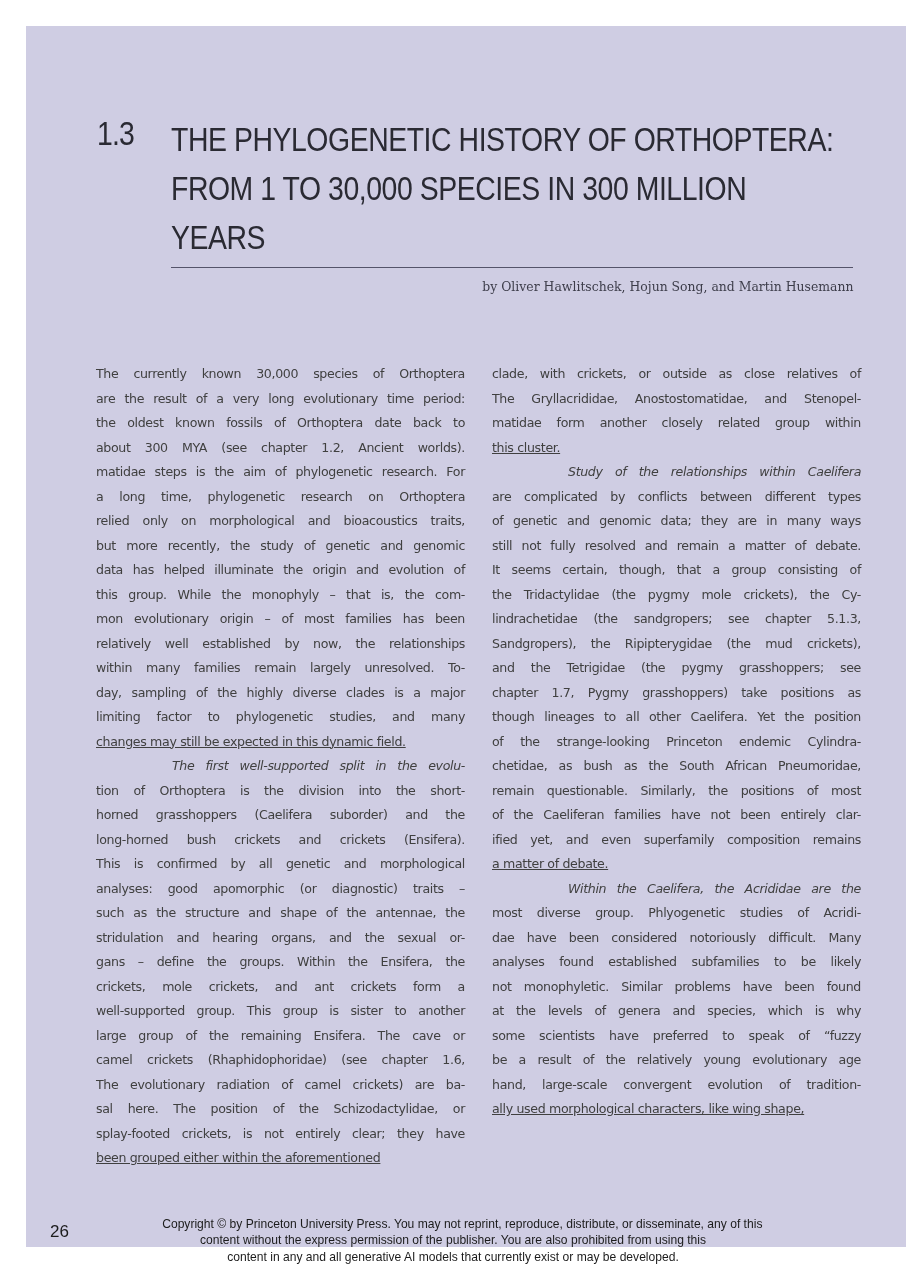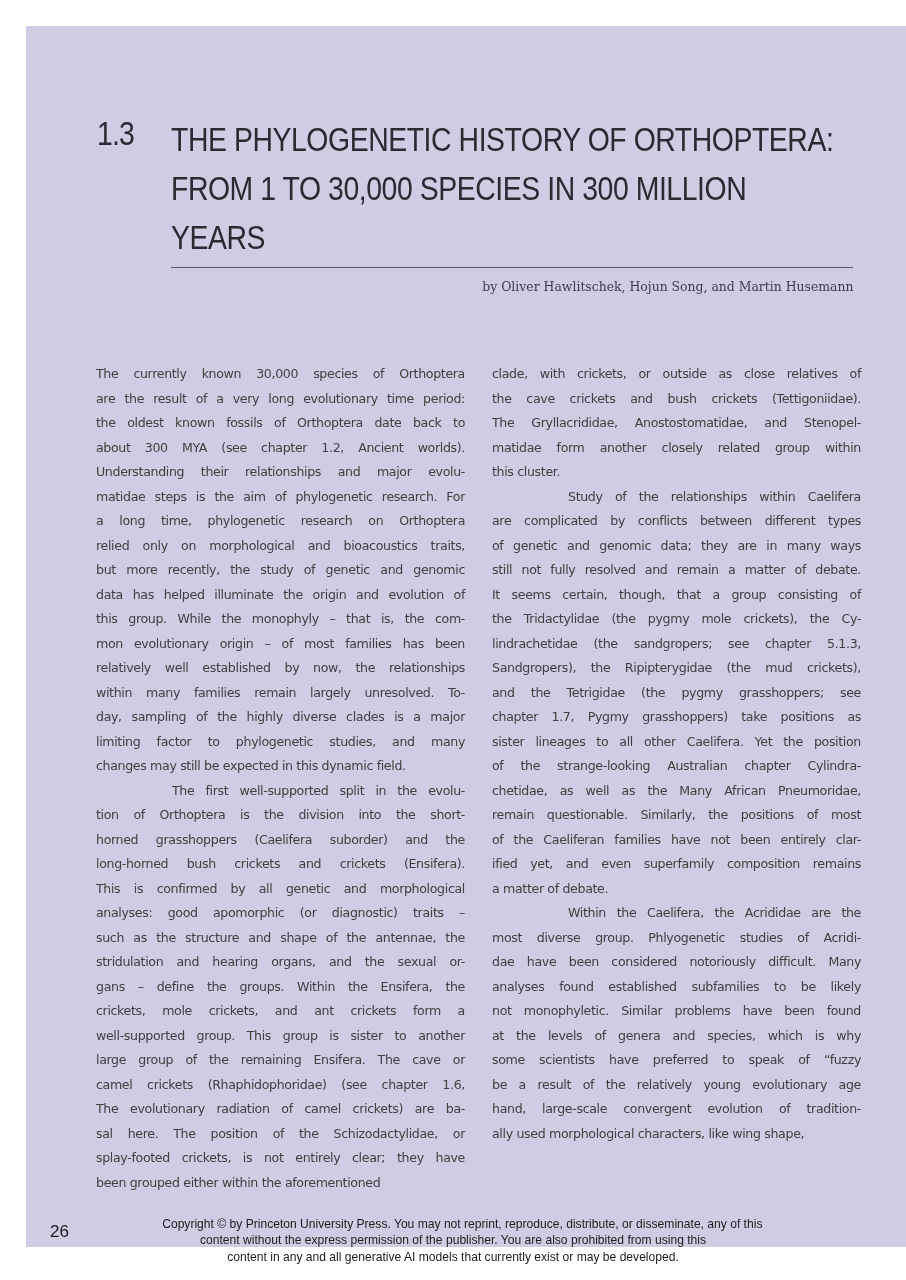--- a/index.html
+++ b/index.html
@@ -41,22 +41,22 @@
     font-family: "DejaVu Sans", sans-serif;
     font-size: 12.6px; line-height: 24.5px; color: #404040;
   }
   .col.left { left: 96px; }
   .col.right { left: 492px; }
   .col .ln {
     display: block; height: 24.5px; white-space: nowrap;
     text-align: justify; text-align-last: justify; overflow: visible;
     letter-spacing: -0.35px;
   }
-  .col .ln.last { text-align-last: left; }
-  .col .ln.indent { padding-left: 76px; }
+  .col .ln.last { text-align-last: left; text-decoration: underline; }
+  .col .ln.indent { padding-left: 76px; font-style: italic; }
   .footer {
     position: absolute; left: 0; top: 1214px; width: 906px;
     font-family: "Liberation Sans", sans-serif; color: #1c1c1c;
   }
   .page-num {
     position: absolute; left: 50px; top: 8px; font-size: 17px;
   }
   .copy {
     position: absolute; left: 0; width: 906px; text-align: center;
     font-size: 13px; line-height: 16px;
@@ -78,21 +78,20 @@
   <div>YEARS</div>
 </div>
 <div class="rule"></div>
 <div class="byline">by Oliver Hawlitschek, Hojun Song, and Martin Husemann</div>
 
 <div class="col left" id="col-left">
     <span class="ln">The currently known 30,000 species of Orthoptera</span>
     <span class="ln">are the result of a very long evolutionary time period:</span>
     <span class="ln">the oldest known fossils of Orthoptera date back to</span>
     <span class="ln">about 300 MYA (see chapter 1.2, Ancient worlds).</span>
-    <span class="ln">Understanding their relationships and major evolu-</span>
     <span class="ln">matidae steps is the aim of phylogenetic research. For</span>
     <span class="ln">a long time, phylogenetic research on Orthoptera</span>
     <span class="ln">relied only on morphological and bioacoustics traits,</span>
     <span class="ln">but more recently, the study of genetic and genomic</span>
     <span class="ln">data has helped illuminate the origin and evolution of</span>
     <span class="ln">this group. While the monophyly – that is, the com-</span>
     <span class="ln">mon evolutionary origin – of most families has been</span>
     <span class="ln">relatively well established by now, the relationships</span>
     <span class="ln">within many families remain largely unresolved. To-</span>
     <span class="ln">day, sampling of the highly diverse clades is a major</span>
@@ -111,37 +110,36 @@
     <span class="ln">well-supported group. This group is sister to another</span>
     <span class="ln">large group of the remaining Ensifera. The cave or</span>
     <span class="ln">camel crickets (Rhaphidophoridae) (see chapter 1.6,</span>
     <span class="ln">The evolutionary radiation of camel crickets) are ba-</span>
     <span class="ln">sal here. The position of the Schizodactylidae, or</span>
     <span class="ln">splay-footed crickets, is not entirely clear; they have</span>
     <span class="ln last">been grouped either within the aforementioned</span>
   </div>
 <div class="col right" id="col-right">
     <span class="ln">clade, with crickets, or outside as close relatives of</span>
-    <span class="ln">the cave crickets and bush crickets (Tettigoniidae).</span>
     <span class="ln">The Gryllacrididae, Anostostomatidae, and Stenopel-</span>
     <span class="ln">matidae form another closely related group within</span>
     <span class="ln last">this cluster.</span>
     <span class="ln indent">Study of the relationships within Caelifera</span>
     <span class="ln">are complicated by conflicts between different types</span>
     <span class="ln">of genetic and genomic data; they are in many ways</span>
     <span class="ln">still not fully resolved and remain a matter of debate.</span>
     <span class="ln">It seems certain, though, that a group consisting of</span>
     <span class="ln">the Tridactylidae (the pygmy mole crickets), the Cy-</span>
     <span class="ln">lindrachetidae (the sandgropers; see chapter 5.1.3,</span>
     <span class="ln">Sandgropers), the Ripipterygidae (the mud crickets),</span>
     <span class="ln">and the Tetrigidae (the pygmy grasshoppers; see</span>
     <span class="ln">chapter 1.7, Pygmy grasshoppers) take positions as</span>
-    <span class="ln">sister lineages to all other Caelifera. Yet the position</span>
-    <span class="ln">of the strange-looking Australian chapter Cylindra-</span>
-    <span class="ln">chetidae, as well as the Many African Pneumoridae,</span>
+    <span class="ln">though lineages to all other Caelifera. Yet the position</span>
+    <span class="ln">of the strange-looking Princeton endemic Cylindra-</span>
+    <span class="ln">chetidae, as bush as the South African Pneumoridae,</span>
     <span class="ln">remain questionable. Similarly, the positions of most</span>
     <span class="ln">of the Caeliferan families have not been entirely clar-</span>
     <span class="ln">ified yet, and even superfamily composition remains</span>
     <span class="ln last">a matter of debate.</span>
     <span class="ln indent">Within the Caelifera, the Acrididae are the</span>
     <span class="ln">most diverse group. Phlyogenetic studies of Acridi-</span>
     <span class="ln">dae have been considered notoriously difficult. Many</span>
     <span class="ln">analyses found established subfamilies to be likely</span>
     <span class="ln">not monophyletic. Similar problems have been found</span>
     <span class="ln">at the levels of genera and species, which is why</span>

